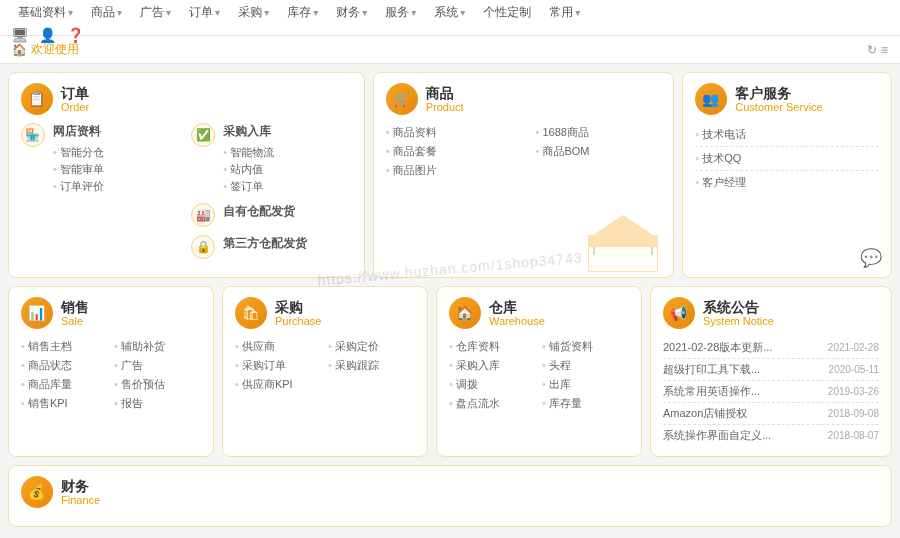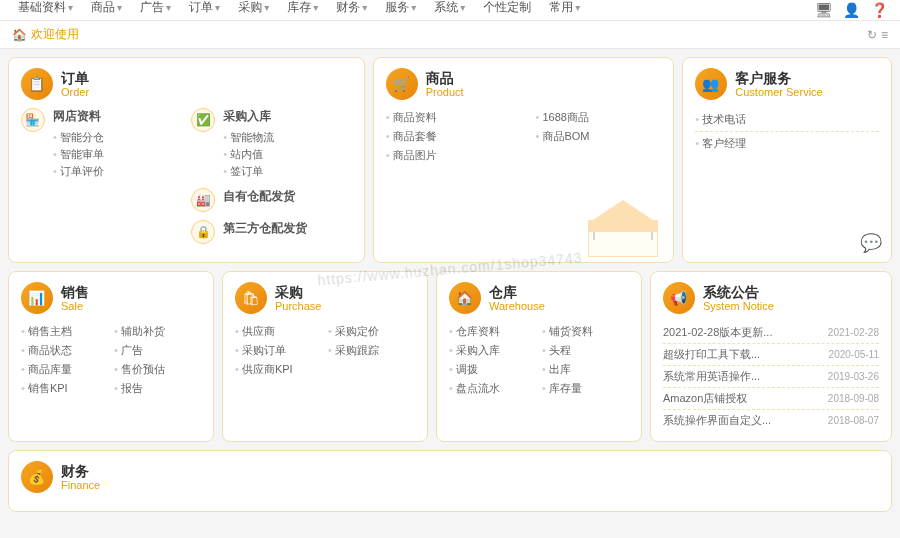--- a/index.html
+++ b/index.html
@@ -3,23 +3,24 @@
   <meta charset="utf-8">
   <style>
     * { box-sizing: border-box; margin: 0; padding: 0; }
     body { font-family: 'Microsoft YaHei', Arial, sans-serif; background: #f5f5f5; font-size: 12px; color: #333; }
     
     
     .top-nav {
       background: #fff;
       border-bottom: 1px solid #e8e8e8;
       display: flex;
-      align-items: flex-end;
+      align-items: flex-start;
       padding: 0 10px;
-      height: 21px;
+      height: 36px;
+      flex-direction: column;
     }
     .nav-items {
       display: flex;
       align-items: center;
       gap: 2px;
       flex: 1;
     }
     .nav-item {
       padding: 4px 8px;
       font-size: 12px;
@@ -489,20 +490,21 @@
     <div class="card card-customer">
       <div class="card-header">
         <div class="card-icon">👥</div>
         <div class="card-title-block">
           <div class="card-title-cn">客户服务</div>
           <div class="card-title-en">Customer Service</div>
         </div>
       </div>
       <ul class="customer-links">
         <li>技术电话</li>
+        <li>技术QQ</li>
         <li>客户经理</li>
       </ul>
       <div class="chat-icon">💬</div>
     </div>
   </div>
 
   <div class="row row2">
 
     <div class="card card-sale">
       <div class="card-header">

